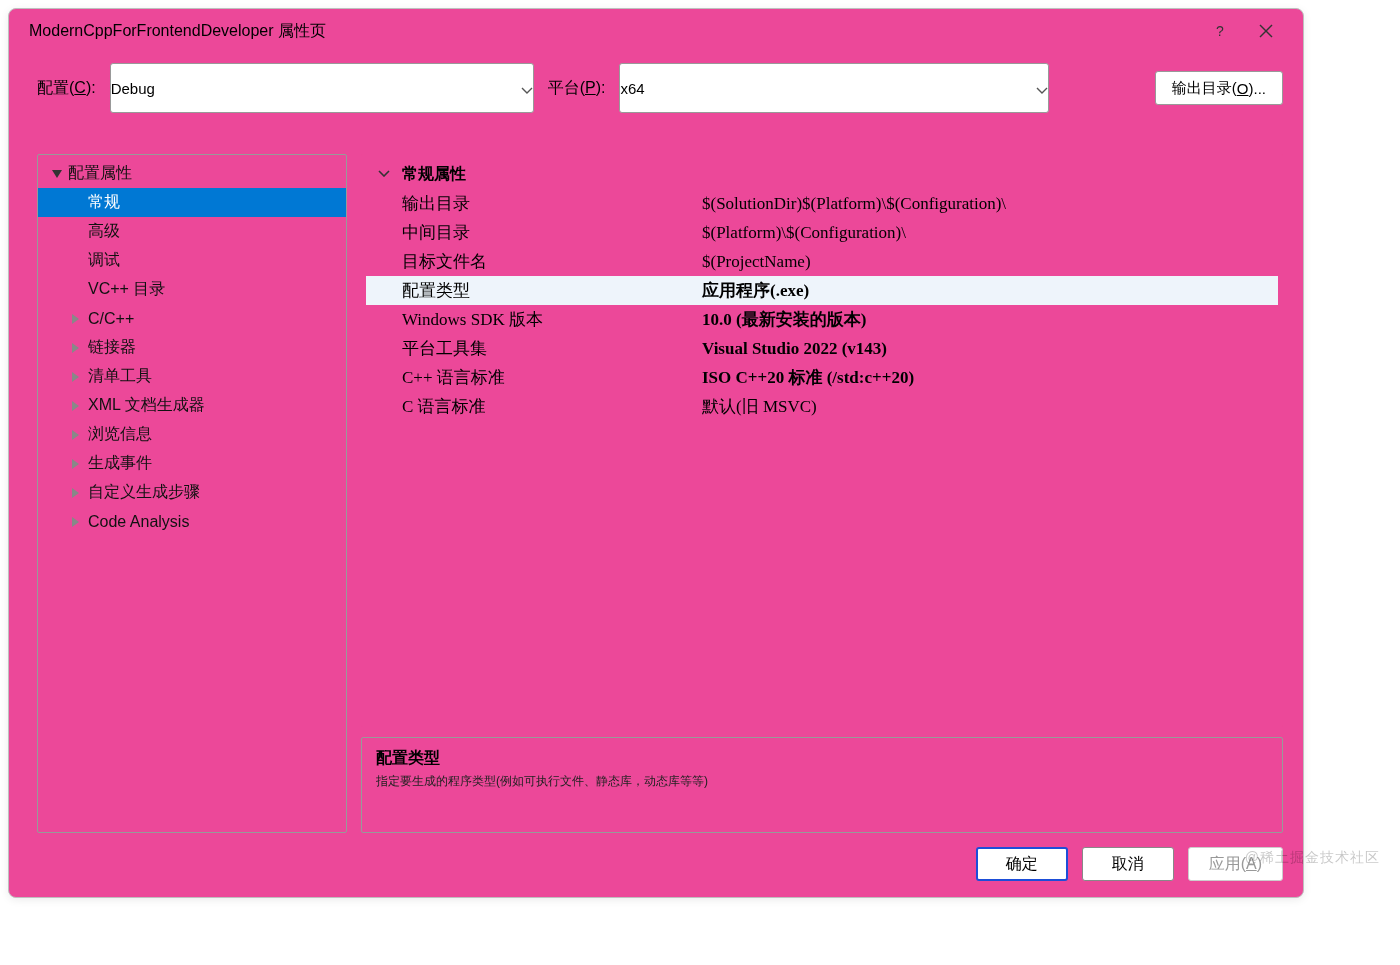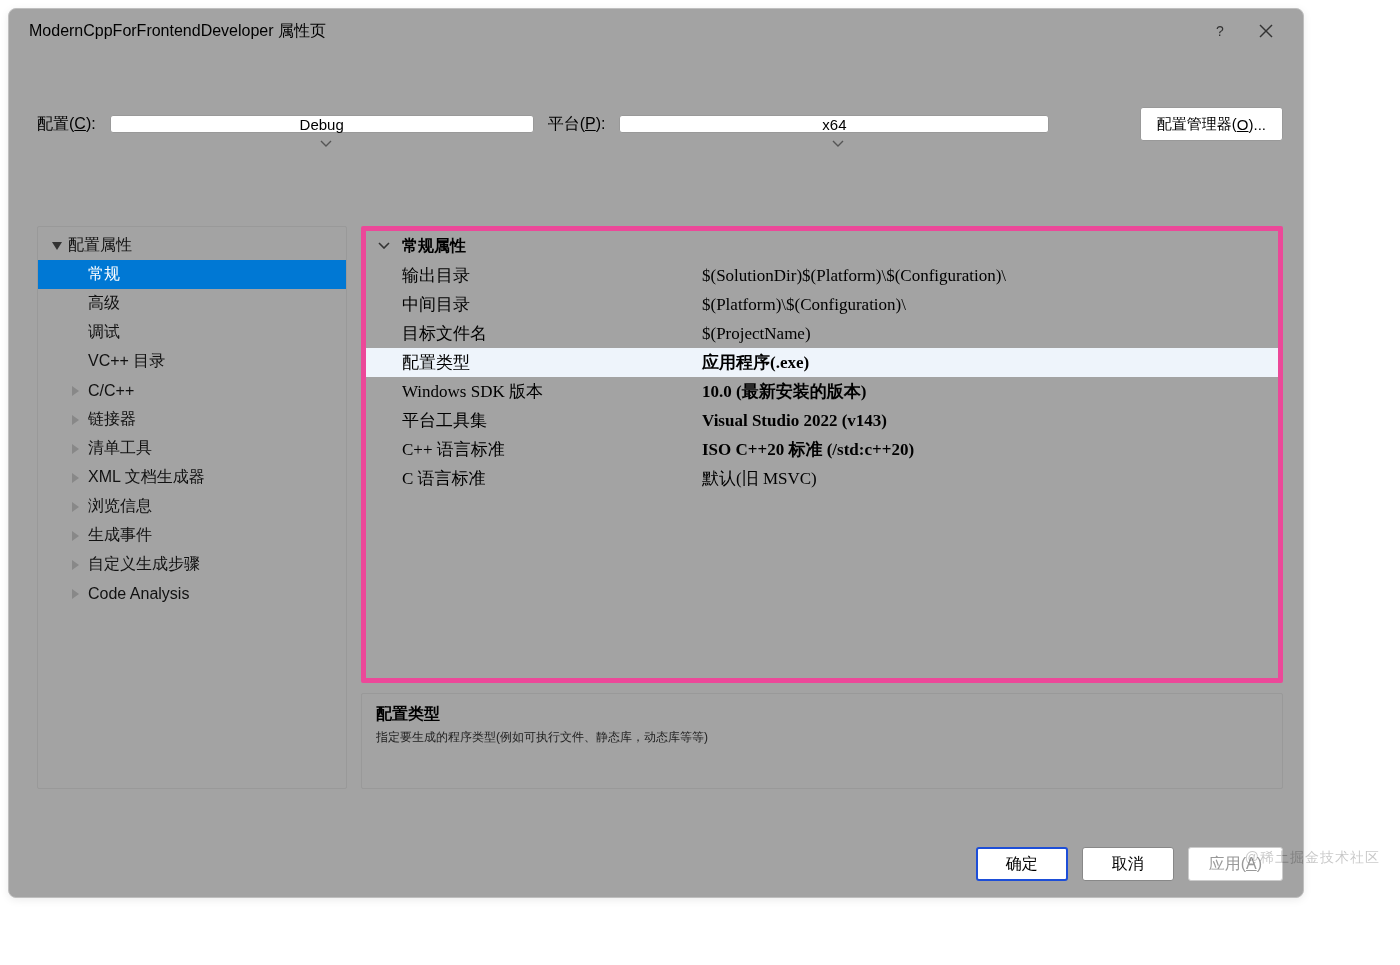--- a/index.html
+++ b/index.html
@@ -11,25 +11,24 @@
   width: 1400px;
   height: 965px;
   overflow: hidden;
 }
 .dialog {
   width: 1296px;
   height: 890px;
   margin: 8px 0 0 8px;
   border: 1px solid #bfbfbf;
   border-radius: 8px;
-  background: #a3a3a3;
+  background: #ec4899;
   display: flex;
   flex-direction: column;
   box-shadow: 0 2px 8px rgba(0,0,0,0.08);
-  gap: 44px;
 }
 .titlebar {
   display: flex;
   align-items: center;
   height: 44px;
   padding: 0 14px 0 20px;
 }
 .titlebar-title { flex: 1; font-size: 16px; }
 .titlebar-btn {
   width: 46px; height: 44px;
@@ -41,26 +40,25 @@
   display: flex;
   align-items: center;
   gap: 14px;
   padding: 10px 20px 18px 28px;
 }
 .toolbar-label { font-size: 16px; }
 .toolbar-label .ul { text-decoration: underline; }
 .select {
   border: 1px solid #999;
   border-radius: 3px;
-  height: 18px;
-  display: flex; align-items: center;
-  padding: 0 14px;
+  height: 50px;
+  display: flex; align-items: center;
+  padding: 0 0;
   background: #fff;
   position: relative;
-  flex-direction: column;
 }
 .select .val { flex: 1; }
 .select .chev { margin-left: 8px; }
 .select-config { width: 424px; }
 .select-platform { width: 430px; }
 .btn-config-mgr {
   border: 1px solid #999;
   border-radius: 3px;
   height: 34px;
   padding: 0 16px;
@@ -201,21 +199,21 @@
     </div>
     <span class="toolbar-label"><span>平台(</span><span class="ul">P</span><span>):</span></span>
     <div class="select select-platform">
       <span class="val">x64</span>
       <span class="chev"><svg viewBox="0 0 12 8">
             <polyline points="1,2 6,7 11,2" fill="none" stroke="#555" stroke-width="1.4"></polyline>
           </svg></span>
     </div>
     <div style="flex:1"></div>
     <div class="btn-config-mgr">
-      <span>配置管理器(</span>
+      <span>输出目录(</span>
         <span style="text-decoration:underline">O</span>
         <span>)...</span>
     </div>
   </div>
 
   <div class="body">
     <div class="tree">
       <div class="tree-item">
         <span class="tree-arrow">
             <span class="tri-down"></span>

